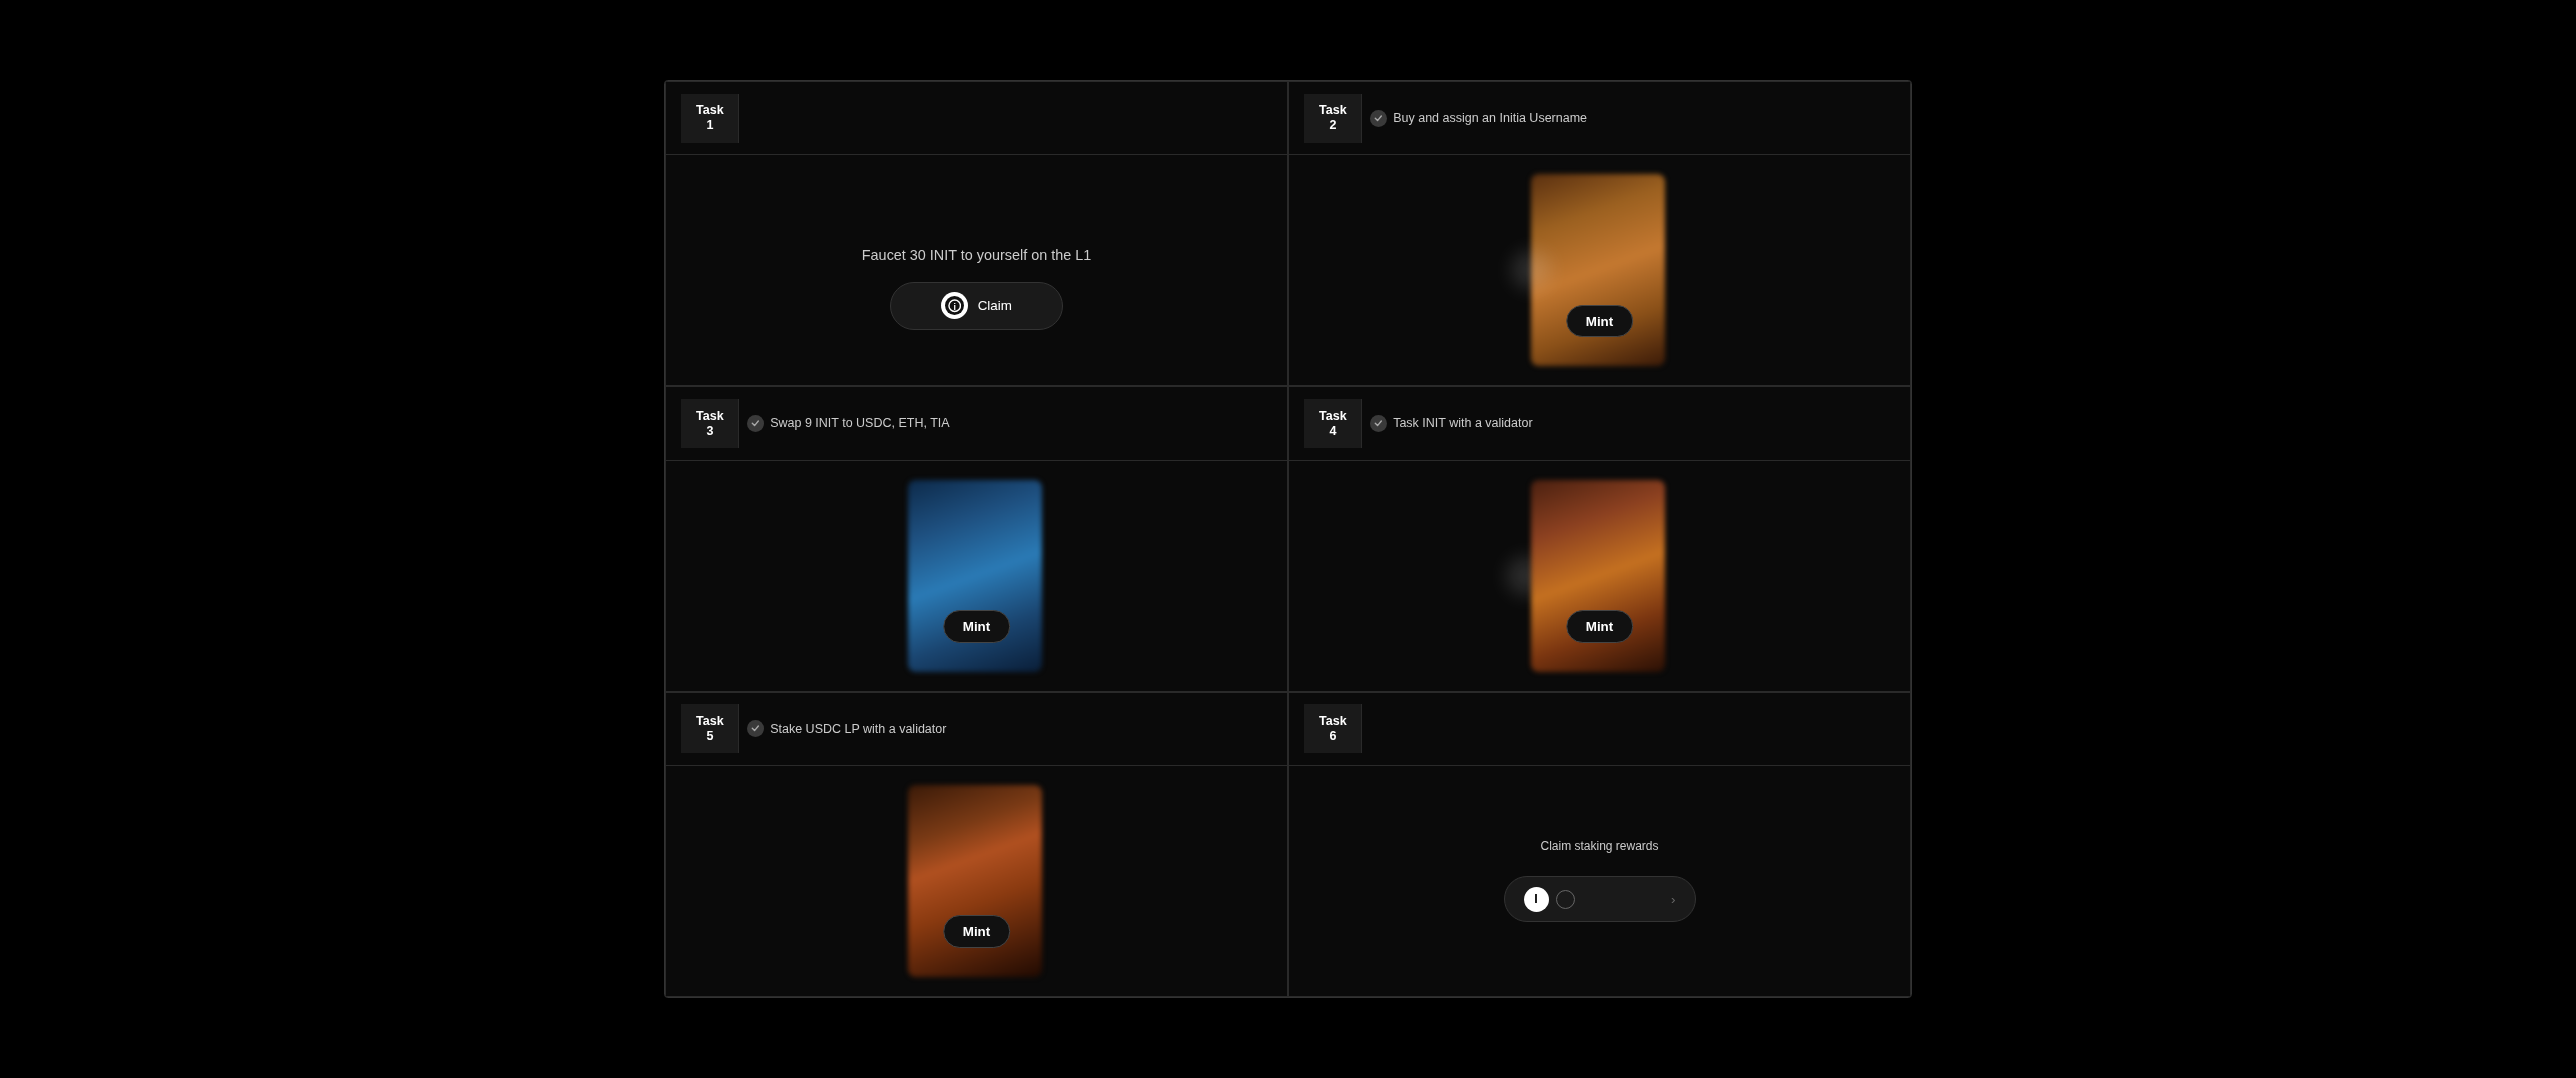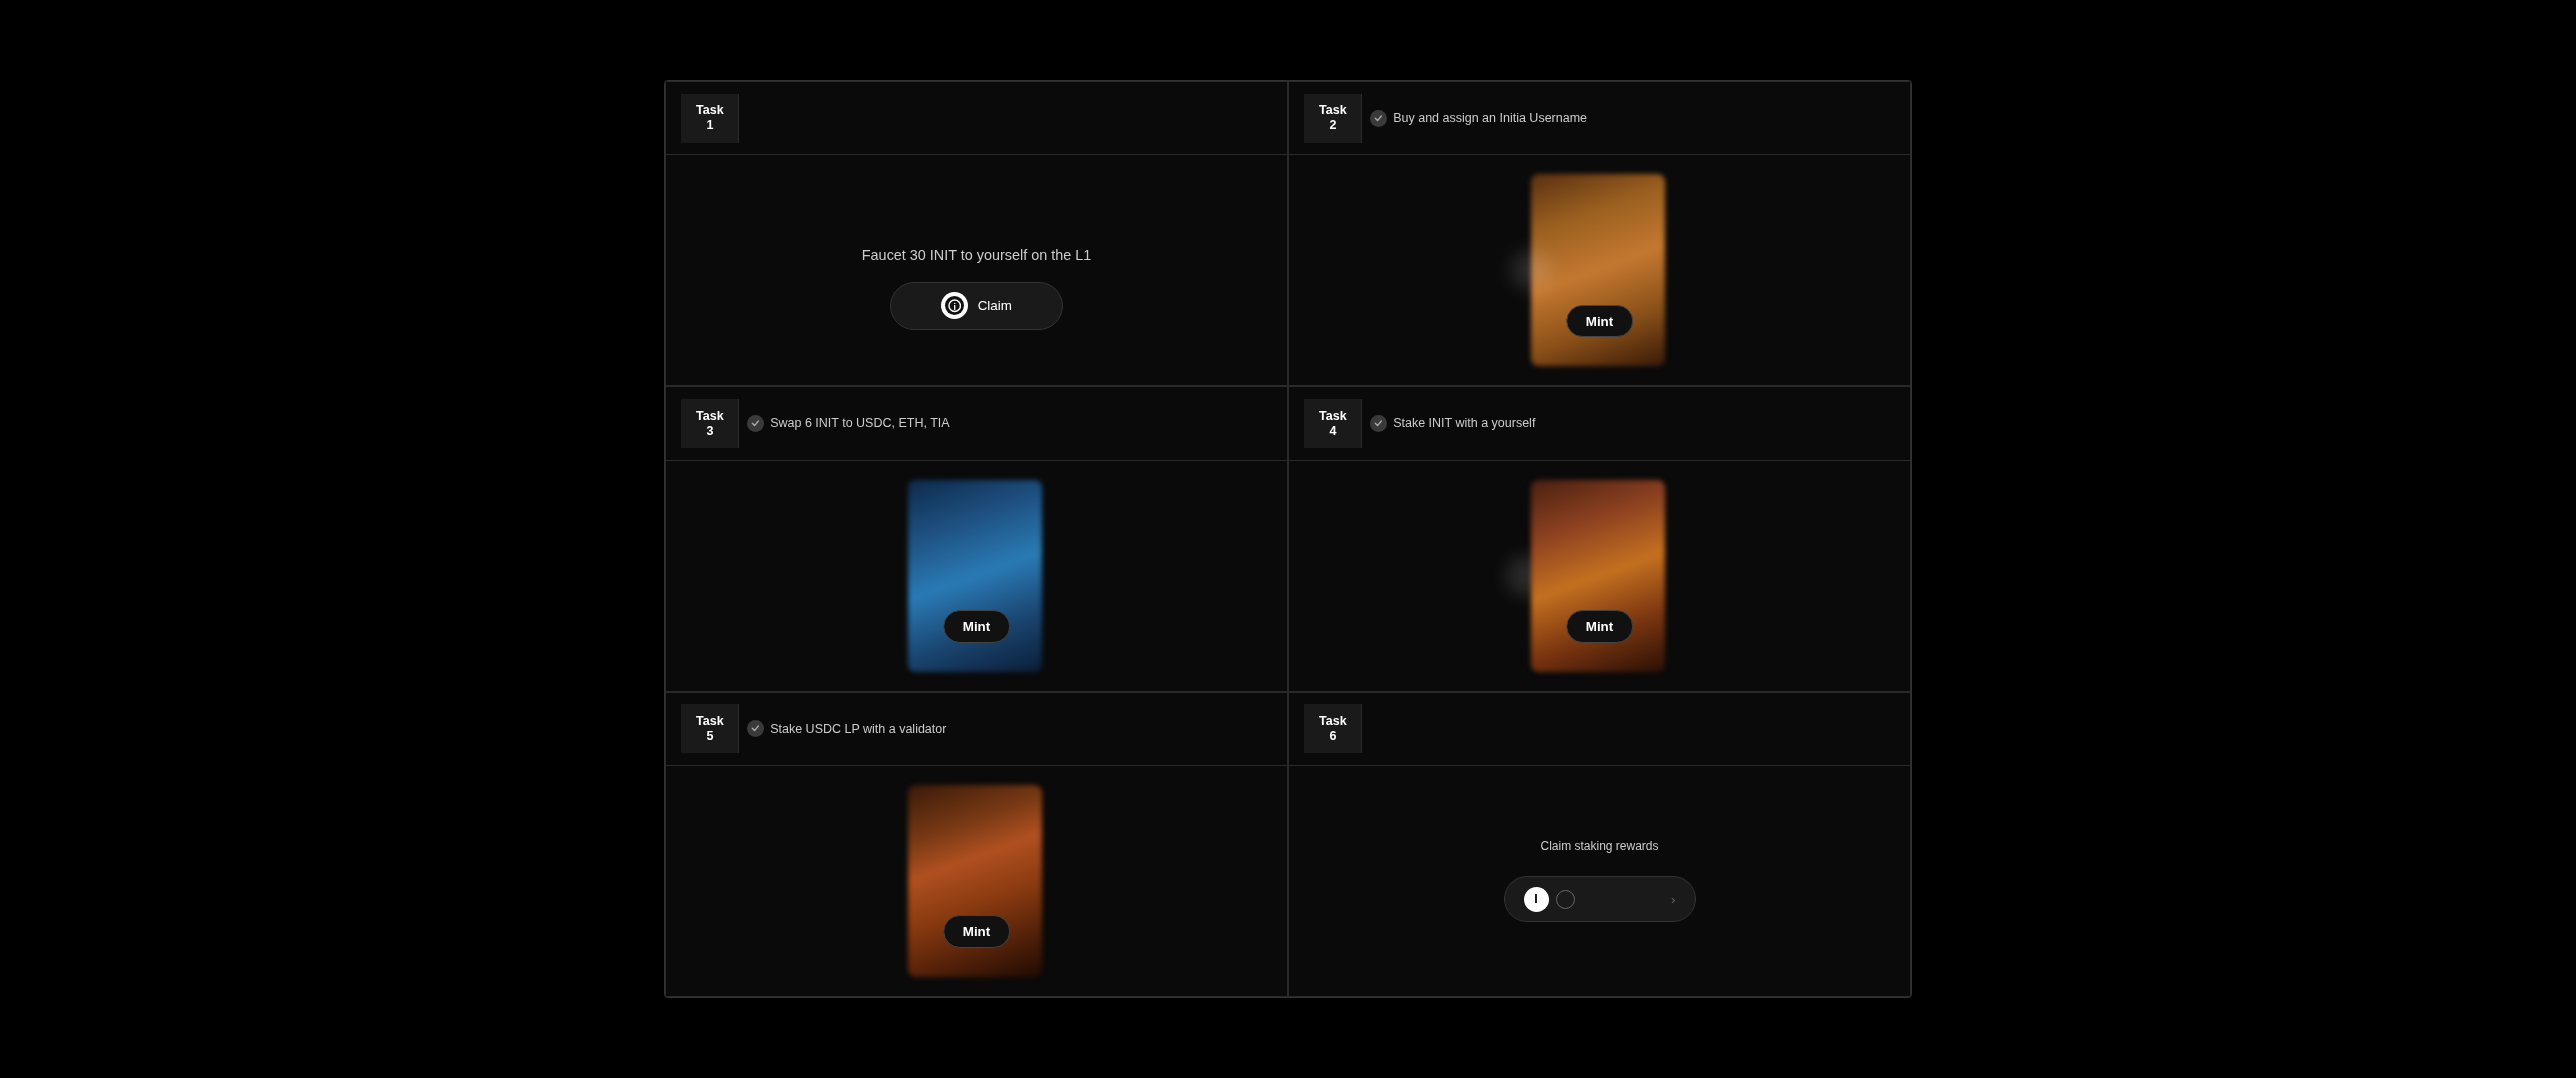--- a/index.html
+++ b/index.html
@@ -344,21 +344,21 @@
           <span class="task-label" style="white-space:pre-line;text-align:center;">Task
 3</span>
         </div>
         <div class="task-title">
           <span class="check-icon">
             <svg viewBox="0 0 14 14" fill="none">
               <circle cx="7" cy="7" r="7" fill="#3a3a3a"></circle>
               <polyline points="3,7 6,10 11,4" stroke="#aaa" stroke-width="1.8" fill="none" stroke-linecap="round" stroke-linejoin="round"></polyline>
             </svg>
           </span>
-          <span>Swap 6 INIT to USDC, ETH, TIA</span>
+          <span>Swap 9 INIT to USDC, ETH, TIA</span>
         </div>
       </div>
       <div class="task-body">
         <div class="card-container">
           <div class="card-image blue-tint" style="background: linear-gradient(160deg, #0d2a4a 0%, #1e5080 25%, #2a7ab5 50%, #1a4570 75%, #0a1e38 100%); filter: blur(2.9px);"></div>
           <button class="mint-btn">Mint</button>
         </div>
       </div>
     </div>
 
@@ -368,21 +368,21 @@
           <span class="task-label" style="white-space:pre-line;text-align:center;">Task
 4</span>
         </div>
         <div class="task-title">
           <span class="check-icon">
             <svg viewBox="0 0 14 14" fill="none">
               <circle cx="7" cy="7" r="7" fill="#3a3a3a"></circle>
               <polyline points="3,7 6,10 11,4" stroke="#aaa" stroke-width="1.8" fill="none" stroke-linecap="round" stroke-linejoin="round"></polyline>
             </svg>
           </span>
-          <span>Stake INIT with a yourself</span>
+          <span>Task INIT with a validator</span>
         </div>
       </div>
       <div class="task-body">
         <div class="card-container">
           <div class="card-glow" style="left:-24px;"></div>
           <div class="card-image" style="background: linear-gradient(160deg, #4a2010 0%, #8b4020 25%, #c47020 50%, #7a3510 75%, #2a1005 100%); filter: blur(2.9px);"></div>
           <button class="mint-btn">Mint</button>
         </div>
       </div>
     </div>

